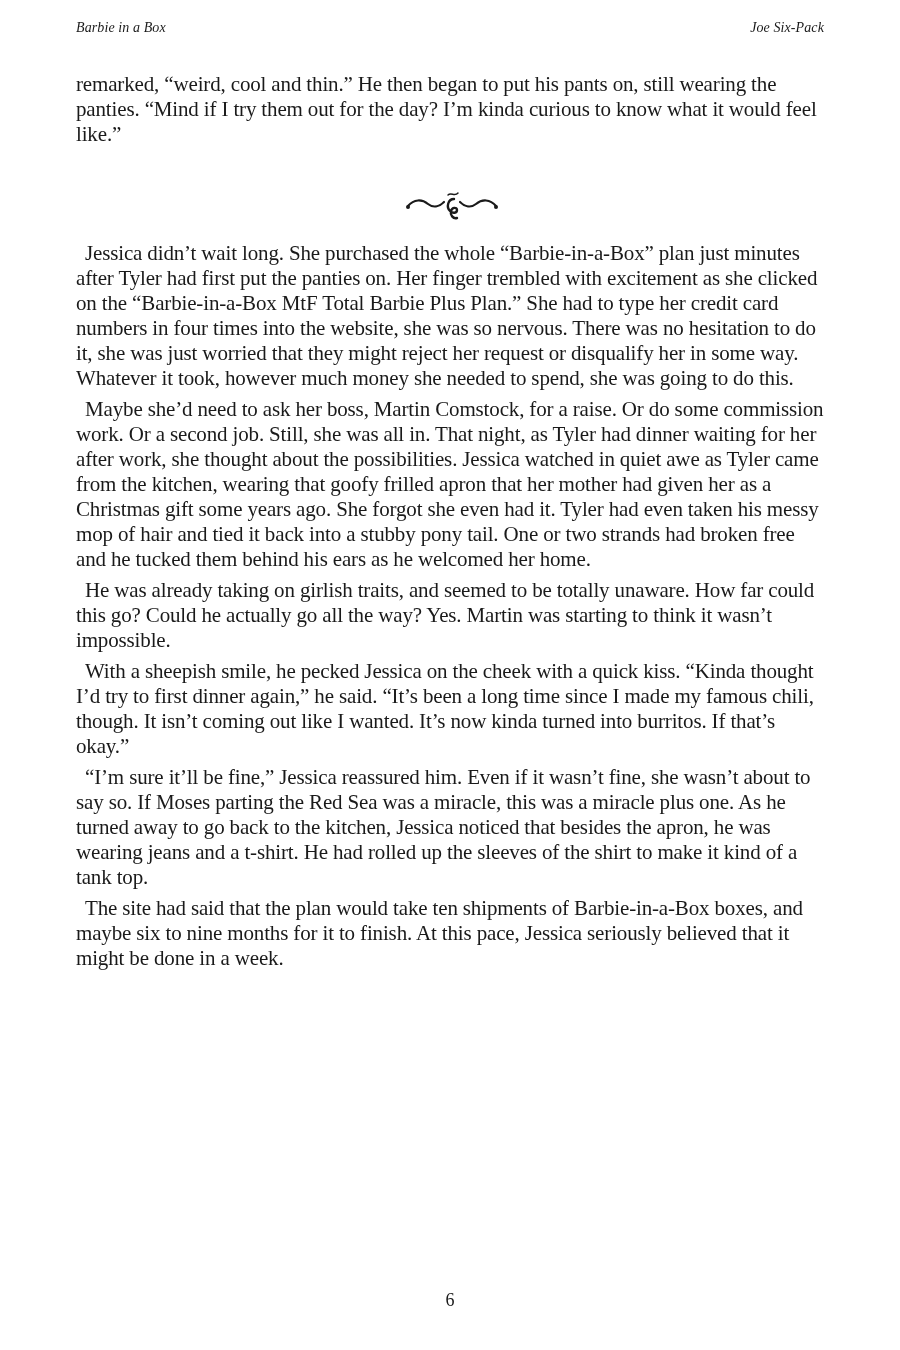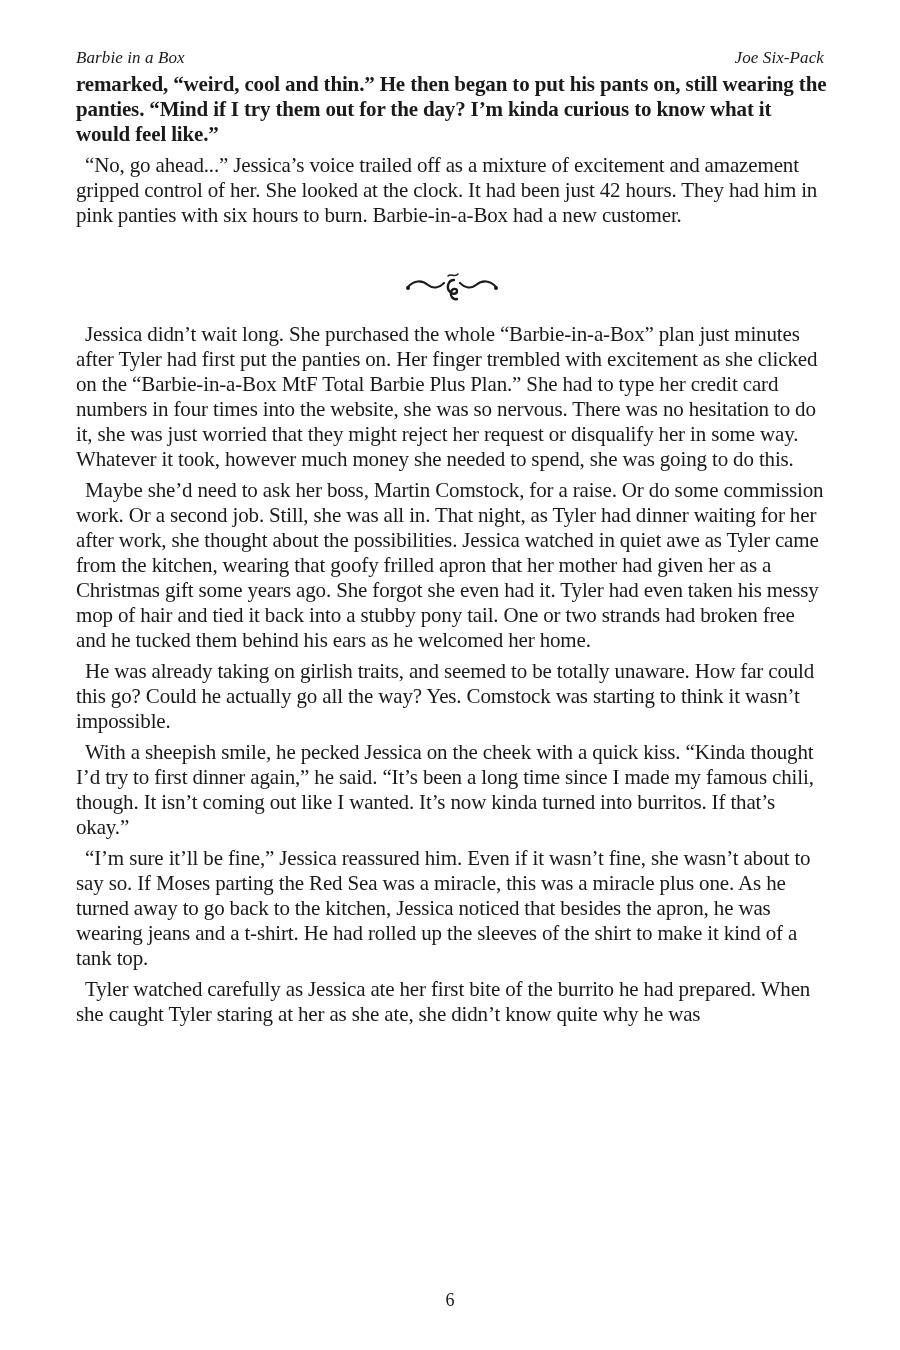--- a/index.html
+++ b/index.html
@@ -2,63 +2,62 @@
 <html><head>
 <meta charset="utf-8">
 <style>
   html, body { margin: 0; padding: 0; background: #ffffff; }
   body {
     width: 900px; height: 1350px; position: relative; overflow: hidden;
     font-family: "Liberation Serif", "DejaVu Serif", serif;
     color: #1a1a1a;
   }
   .header {
-    position: absolute; top: 48px; left: 76px; right: 76px;
+    position: absolute; top: 20px; left: 76px; right: 76px;
     display: flex; justify-content: space-between;
-    font-style: italic; font-size: 17px; letter-spacing: 0.1px;
+    font-style: italic; font-size: 14px; letter-spacing: 0.1px;
   }
   .body-text {
     position: absolute; top: 72px; left: 76px; width: 752px;
     font-size: 21px; line-height: 25px; letter-spacing: -0.15px;
   }
   .body-text p { margin: 0 0 6px 0; text-indent: 9px; }
-  .body-text p.cont { text-indent: 0; font-weight: bold; }
+  .body-text p.cont { text-indent: 0; }
   .ornament {
     height: 64px; margin: 26px 0 4px 0;
     display: flex; justify-content: center; align-items: center;
   }
   .page-number {
     position: absolute; top: 1290px; left: 0; right: 0;
     text-align: center; font-size: 18px;
   }
 </style>
 </head>
 <body>
 
 <div class="header">
   <span>Barbie in a Box</span>
   <span>Joe Six-Pack</span>
 </div>
 
 <div class="body-text">
   <p class="cont">remarked, “weird, cool and thin.” He then began to put his pants on, still wearing the panties. “Mind if I try them out for the day? I’m kinda curious to know what it would feel like.”</p>
-  <p>“No, go ahead...” Jessica’s voice trailed off as a mixture of excitement and amazement gripped control of her. She looked at the clock. It had been just 42 hours. They had him in pink panties with six hours to burn. Barbie-in-a-Box had a new customer.</p>
 
   <div class="ornament">
     <svg width="96" height="32" viewBox="0 0 96 32">
       <path d="M4 17 C 10 10, 18 10, 24 15 C 29 19, 35 18, 40 13" fill="none" stroke="#1a1a1a" stroke-width="2.2" stroke-linecap="round"></path>
       <circle cx="4" cy="18" r="2" fill="#1a1a1a"></circle>
       <path d="M92 17 C 86 10, 78 10, 72 15 C 67 19, 61 18, 56 13" fill="none" stroke="#1a1a1a" stroke-width="2.2" stroke-linecap="round"></path>
       <circle cx="92" cy="18" r="2" fill="#1a1a1a"></circle>
       <path d="M50 10 C 44 10, 42 18, 46 22 C 49 25, 53 24, 53 21 C 53 18, 48 18, 47 22 C 46 26, 49 30, 53 29" fill="none" stroke="#1a1a1a" stroke-width="2.4" stroke-linecap="round"></path>
       <path d="M44 6 C 47 3, 51 8, 54 4" fill="none" stroke="#1a1a1a" stroke-width="1.5" stroke-linecap="round"></path>
     </svg>
   </div>
 
   <p>Jessica didn’t wait long. She purchased the whole “Barbie-in-a-Box” plan just minutes after Tyler had first put the panties on. Her finger trembled with excitement as she clicked on the “Barbie-in-a-Box MtF Total Barbie Plus Plan.” She had to type her credit card numbers in four times into the website, she was so nervous. There was no hesitation to do it, she was just worried that they might reject her request or disqualify her in some way. Whatever it took, however much money she needed to spend, she was going to do this.</p>
   <p>Maybe she’d need to ask her boss, Martin Comstock, for a raise. Or do some commission work. Or a second job. Still, she was all in. That night, as Tyler had dinner waiting for her after work, she thought about the possibilities. Jessica watched in quiet awe as Tyler came from the kitchen, wearing that goofy frilled apron that her mother had given her as a Christmas gift some years ago. She forgot she even had it. Tyler had even taken his messy mop of hair and tied it back into a stubby pony tail. One or two strands had broken free and he tucked them behind his ears as he welcomed her home.</p>
-  <p>He was already taking on girlish traits, and seemed to be totally unaware. How far could this go? Could he actually go all the way? Yes. Comstock was starting to think it wasn’t impossible.</p>
+  <p>He was already taking on girlish traits, and seemed to be totally unaware. How far could this go? Could he actually go all the way? Yes. Martin was starting to think it wasn’t impossible.</p>
   <p>With a sheepish smile, he pecked Jessica on the cheek with a quick kiss. “Kinda thought I’d try to first dinner again,” he said. “It’s been a long time since I made my famous chili, though. It isn’t coming out like I wanted. It’s now kinda turned into burritos. If that’s okay.”</p>
   <p>“I’m sure it’ll be fine,” Jessica reassured him. Even if it wasn’t fine, she wasn’t about to say so. If Moses parting the Red Sea was a miracle, this was a miracle plus one. As he turned away to go back to the kitchen, Jessica noticed that besides the apron, he was wearing jeans and a t-shirt. He had rolled up the sleeves of the shirt to make it kind of a tank top.</p>
-  <p>Tyler watched carefully as Jessica ate her first bite of the burrito he had prepared. When she caught Tyler staring at her as she ate, she didn’t know quite why he was</p>
+  <p>The site had said that the plan would take ten shipments of Barbie-in-a-Box boxes, and maybe six to nine months for it to finish. At this pace, Jessica seriously believed that it might be done in a week.</p>
 </div>
 
 <div class="page-number">6</div>
 
 </body></html>

